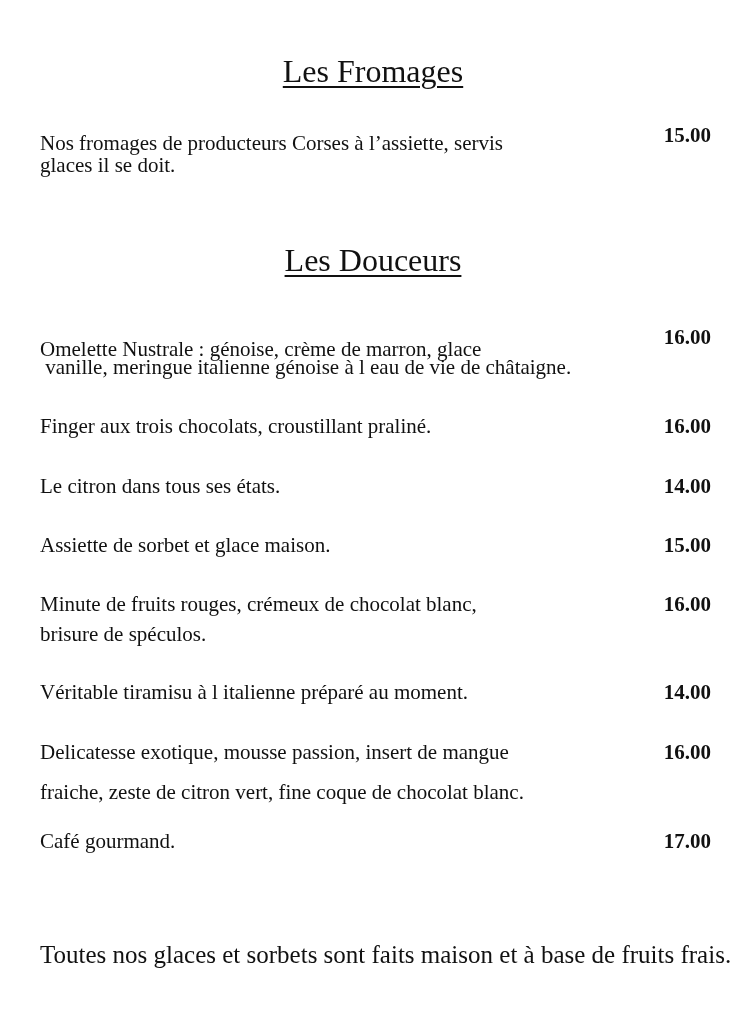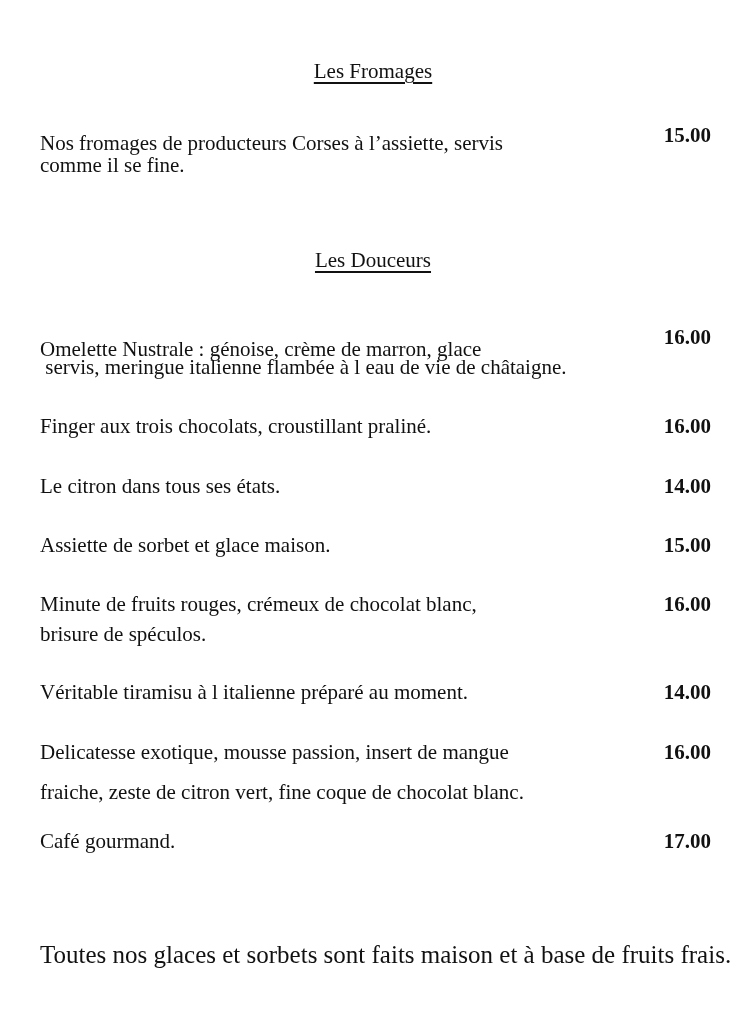--- a/index.html
+++ b/index.html
@@ -13,21 +13,21 @@
       position: relative;
       overflow: hidden;
       font-family: "Liberation Serif", "DejaVu Serif", serif;
       color: #111111;
     }
     .heading {
       position: absolute;
       left: 0;
       width: 746px;
       text-align: center;
-      font-size: 21px;
+      font-size: 32px;
       line-height: 34px;
       margin: 0;
       font-weight: normal;
     }
     .heading span {
       text-decoration: underline;
       text-decoration-thickness: 2px;
       text-underline-offset: 4px;
     }
     .item {
@@ -63,31 +63,31 @@
   </style>
 </head>
 <body>
 
 <h2 class="heading" style="top:54px;">
   <span>Les Fromages</span>
 </h2>
 
 <div class="item" style="top:120px;">
   <div class="desc-line" style="top:8px;">Nos fromages de producteurs Corses à l’assiette, servis</div>
-  <div class="desc-line" style="top:30px;">comme il se fine.</div>
+  <div class="desc-line" style="top:30px;">glaces il se doit.</div>
   <div class="price" style="top:0px;">15.00</div>
 </div>
 
 <h2 class="heading" style="top:243px;">
   <span>Les Douceurs</span>
 </h2>
 
 <div class="item" style="top:322px;">
   <div class="desc-line" style="top:0px;margin-top:12px;">Omelette Nustrale : génoise, crème de marron, glace</div>
-  <div class="desc-line" style="top:30px; white-space:pre;"> servis, meringue italienne flambée à l eau de vie de châtaigne.</div>
+  <div class="desc-line" style="top:30px; white-space:pre;"> vanille, meringue italienne génoise à l eau de vie de châtaigne.</div>
   <div class="price" style="top:0px;">16.00</div>
 </div>
 
 <div class="item" style="top:411px;">
   <div class="desc-line" style="top:0px;">Finger aux trois chocolats, croustillant praliné.</div>
   <div class="price" style="top:0px;">16.00</div>
 </div>
 
 <div class="item" style="top:471px;">
   <div class="desc-line" style="top:0px;">Le citron dans tous ses états.</div>

